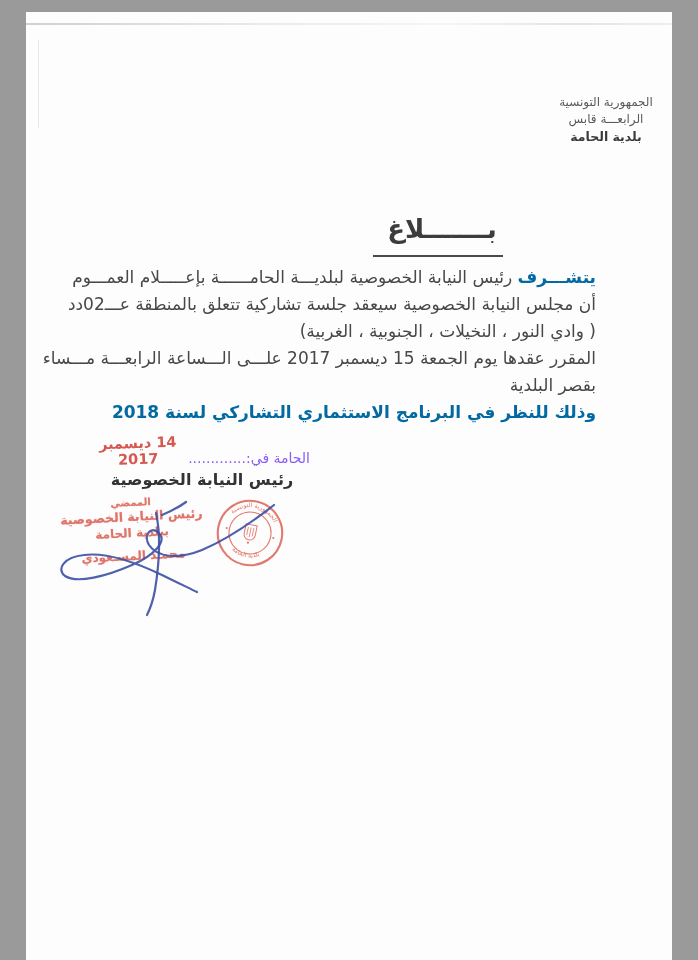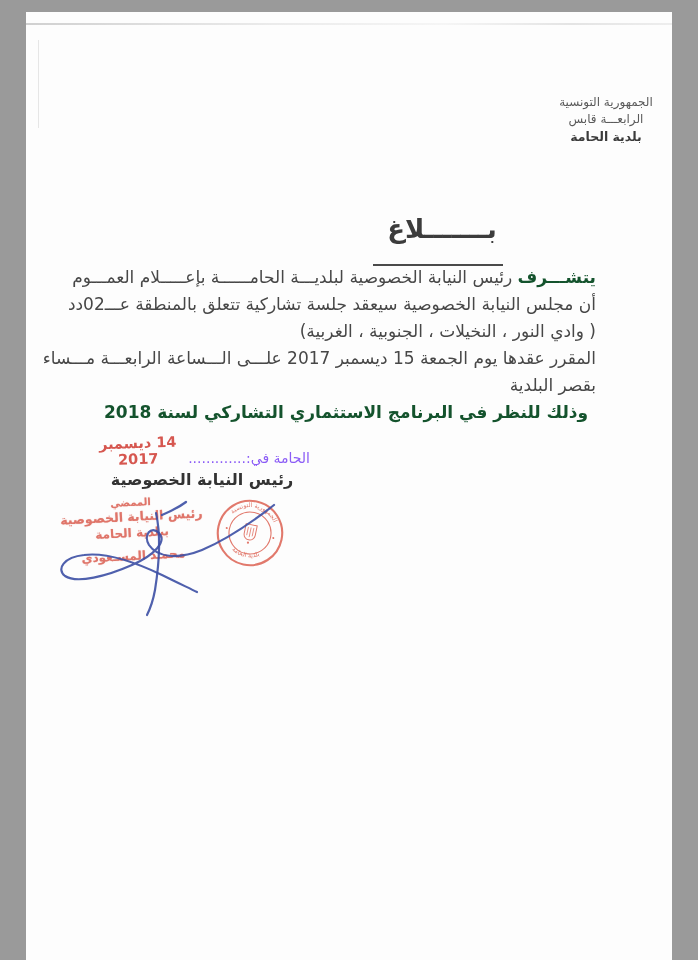--- a/index.html
+++ b/index.html
@@ -5,21 +5,21 @@
   html,body { margin:0; padding:0; background:#9a9a9a; }
   .page {
     position:relative;
     width:646px; height:960px;
     margin:12px auto;
     background:#fdfdfd;
     overflow:hidden;
     font-family:"DejaVu Sans", sans-serif;
     color:#414141;
   }
-  .bold { font-weight:bold; color:#14532d; }
+  .bold { font-weight:bold; color:#0369a1; }
 
   
   .scan-line-top {
     position:absolute; top:11px; left:0; width:698px; height:2px;
     background:linear-gradient(to right,#bdbdbd,#e3e3e3 35%,#f2f2f2 60%,#d9d9d9 78%,#eee);
     opacity:.7;
   }
   .scan-line-left {
     position:absolute; top:28px; left:12px; width:1px; height:88px;
     background:#e6e6e6;
@@ -32,31 +32,31 @@
     direction:rtl; color:#5a5a5a;
   }
   .letterhead .bold { font-size:12.5px; color:#3a3a3a; }
 
   
   .title-wrap {
     position:absolute; top:202px; left:300px; width:224px; text-align:center;
   }
   .title-text {
     display:inline-block; font-size:26px; font-weight:bold; color:#3c3c3c;
-    border-bottom:2px solid #4a4a4a; padding:0 6px 20px 14px; line-height:30px;
+    border-bottom:2px solid #4a4a4a; padding:0 6px 11px 14px; line-height:30px;
   }
 
   
   .body-text {
     position:absolute; top:252px; right:76px; width:522px;
     direction:rtl; text-align:right;
     font-size:17px; line-height:27px; color:#474747;
   }
   .body-line { white-space:nowrap; }
-  .line-center { text-align:left; padding-left:30px; }
+  .line-center { text-align:right; padding-left:30px; }
 
   
   .date-stamp {
     position:absolute; top:423px; left:52px; width:120px;
     direction:rtl; text-align:center;
     font-size:14.5px; font-weight:bold; letter-spacing:1px;
     color:var(--date-red,#d34a42);
     transform:rotate(-2deg);
     opacity:.92;
   }

